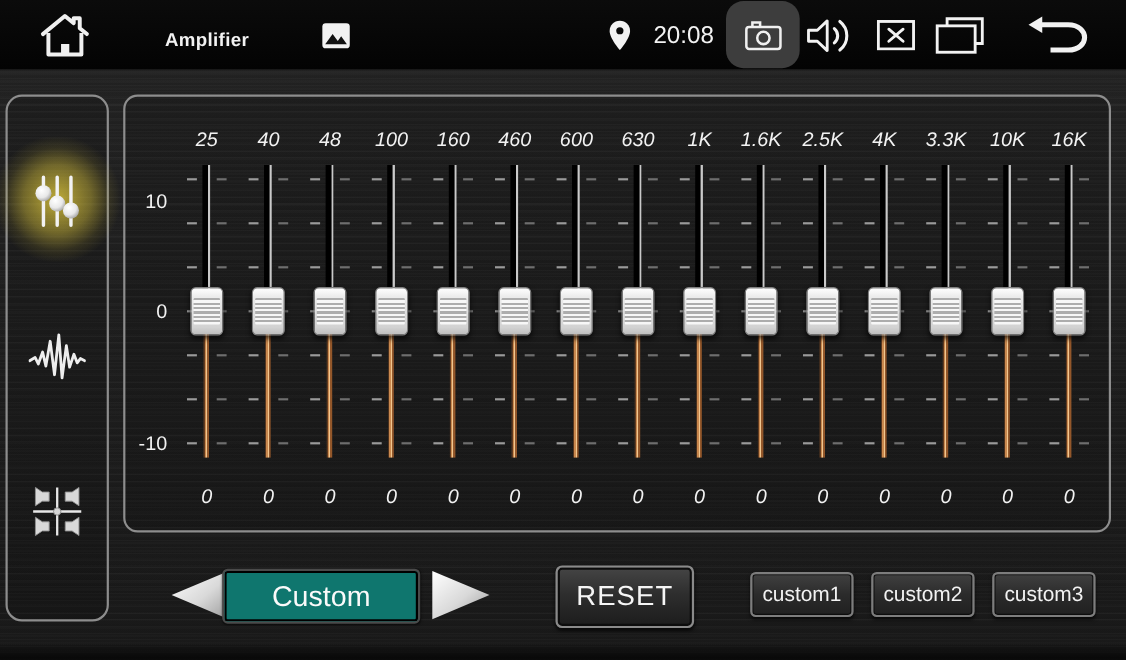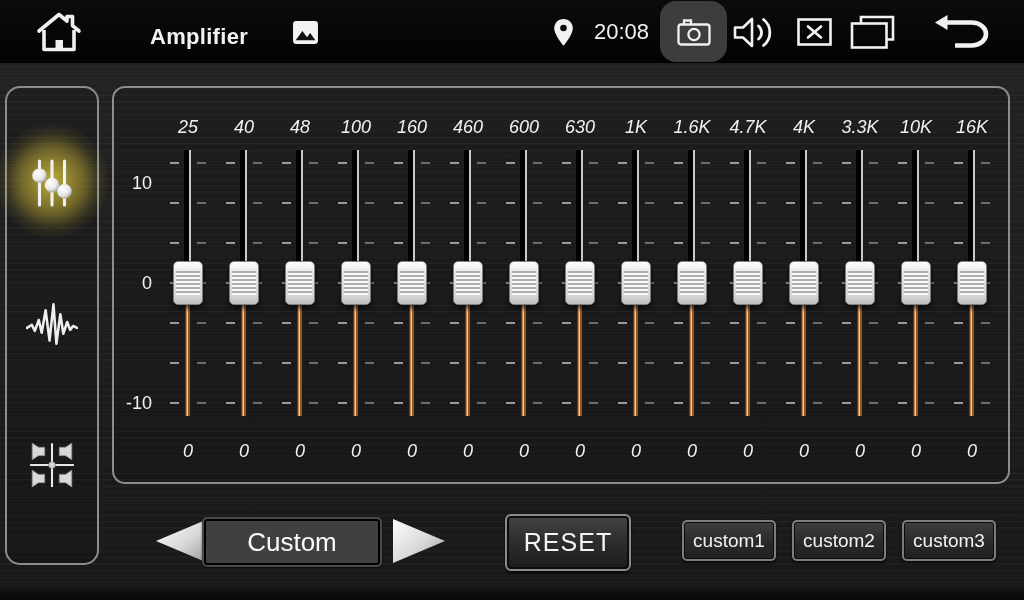--- a/index.html
+++ b/index.html
@@ -26,21 +26,21 @@
   }
 
   
   .statusbar {
     position:absolute; left:0; top:0; width:1024px; height:63px;
     background:linear-gradient(180deg,#0b0b0b,#030303);
     z-index:2;
   }
   .statusbar .sb-item { position:absolute; display:flex; align-items:center; justify-content:center; }
   .sb-home   { left:30px;  top:9px;  width:58px; height:46px; }
-  .sb-title  { left:150px; top:0;    height:74px; font-size:22px; font-weight:bold; letter-spacing:0.3px; }
+  .sb-title  { left:150px; top:0;    height:74px; font-size:17px; font-weight:bold; letter-spacing:0.3px; }
   .sb-photo  { left:291px; top:19px; width:28px; height:26px; }
   .sb-pin    { left:551px; top:17px; width:24px; height:30px; }
   .sb-time   { left:594px; top:0;    height:63px; font-size:22px; }
   .sb-camera-wrap {
     left:660px; top:1px; width:67px; height:61px;
     background:#3d3d3d; border-radius:16px;
   }
   .sb-volume { left:731px; top:13px; width:48px; height:38px; }
   .sb-close  { left:796px; top:18px; width:36px; height:28px; }
   .sb-windows{ left:849px; top:14px; width:46px; height:36px; }
@@ -102,21 +102,21 @@
     border-radius:1px;
   }
 
   
   .ctl { position:absolute; z-index:2; }
   .arrow-btn { width:56px; height:50px; background:transparent; border:none; cursor:pointer; }
   .arrow-left  { left:153px; top:517px; }
   .arrow-right { left:392px; top:517px; }
   .preset-box {
     left:202px; top:517px; width:180px; height:50px;
-    background:#404040;
+    background:#0f766e;
     border:2px solid #4a4a4a; border-radius:5px;
     box-shadow:inset 0 0 0 2px #000, 0 1px 2px rgba(0,0,0,0.6);
     display:flex; align-items:center; justify-content:center;
     font-size:26px; color:#fafafa;
   }
   .reset-btn {
     left:505px; top:514px; width:126px; height:57px;
     background:linear-gradient(180deg,#454545 0%,#2e2e2e 45%,#1c1c1c 100%);
     border:2px solid #8a8a8a; border-radius:6px;
     box-shadow:inset 0 0 0 2px #0c0c0c, 0 2px 3px rgba(0,0,0,0.7);
@@ -632,21 +632,21 @@
             <i class="tl"></i>
             <i class="tr"></i>
           </div>
           <div class="thumb">
             <div class="ridges"></div>
           </div>
         </div>
         <div class="val">0</div>
       </div>
       <div class="band">
-        <div class="freq">4.7K</div>
+        <div class="freq">2.5K</div>
         <div class="slider">
           <div class="track-top"></div>
           <div class="track-bottom"></div>
           <div class="tick" style="top:12px">
             <i class="tl"></i>
             <i class="tr"></i>
           </div>
           <div class="tick" style="top:52px">
             <i class="tl"></i>
             <i class="tr"></i>

